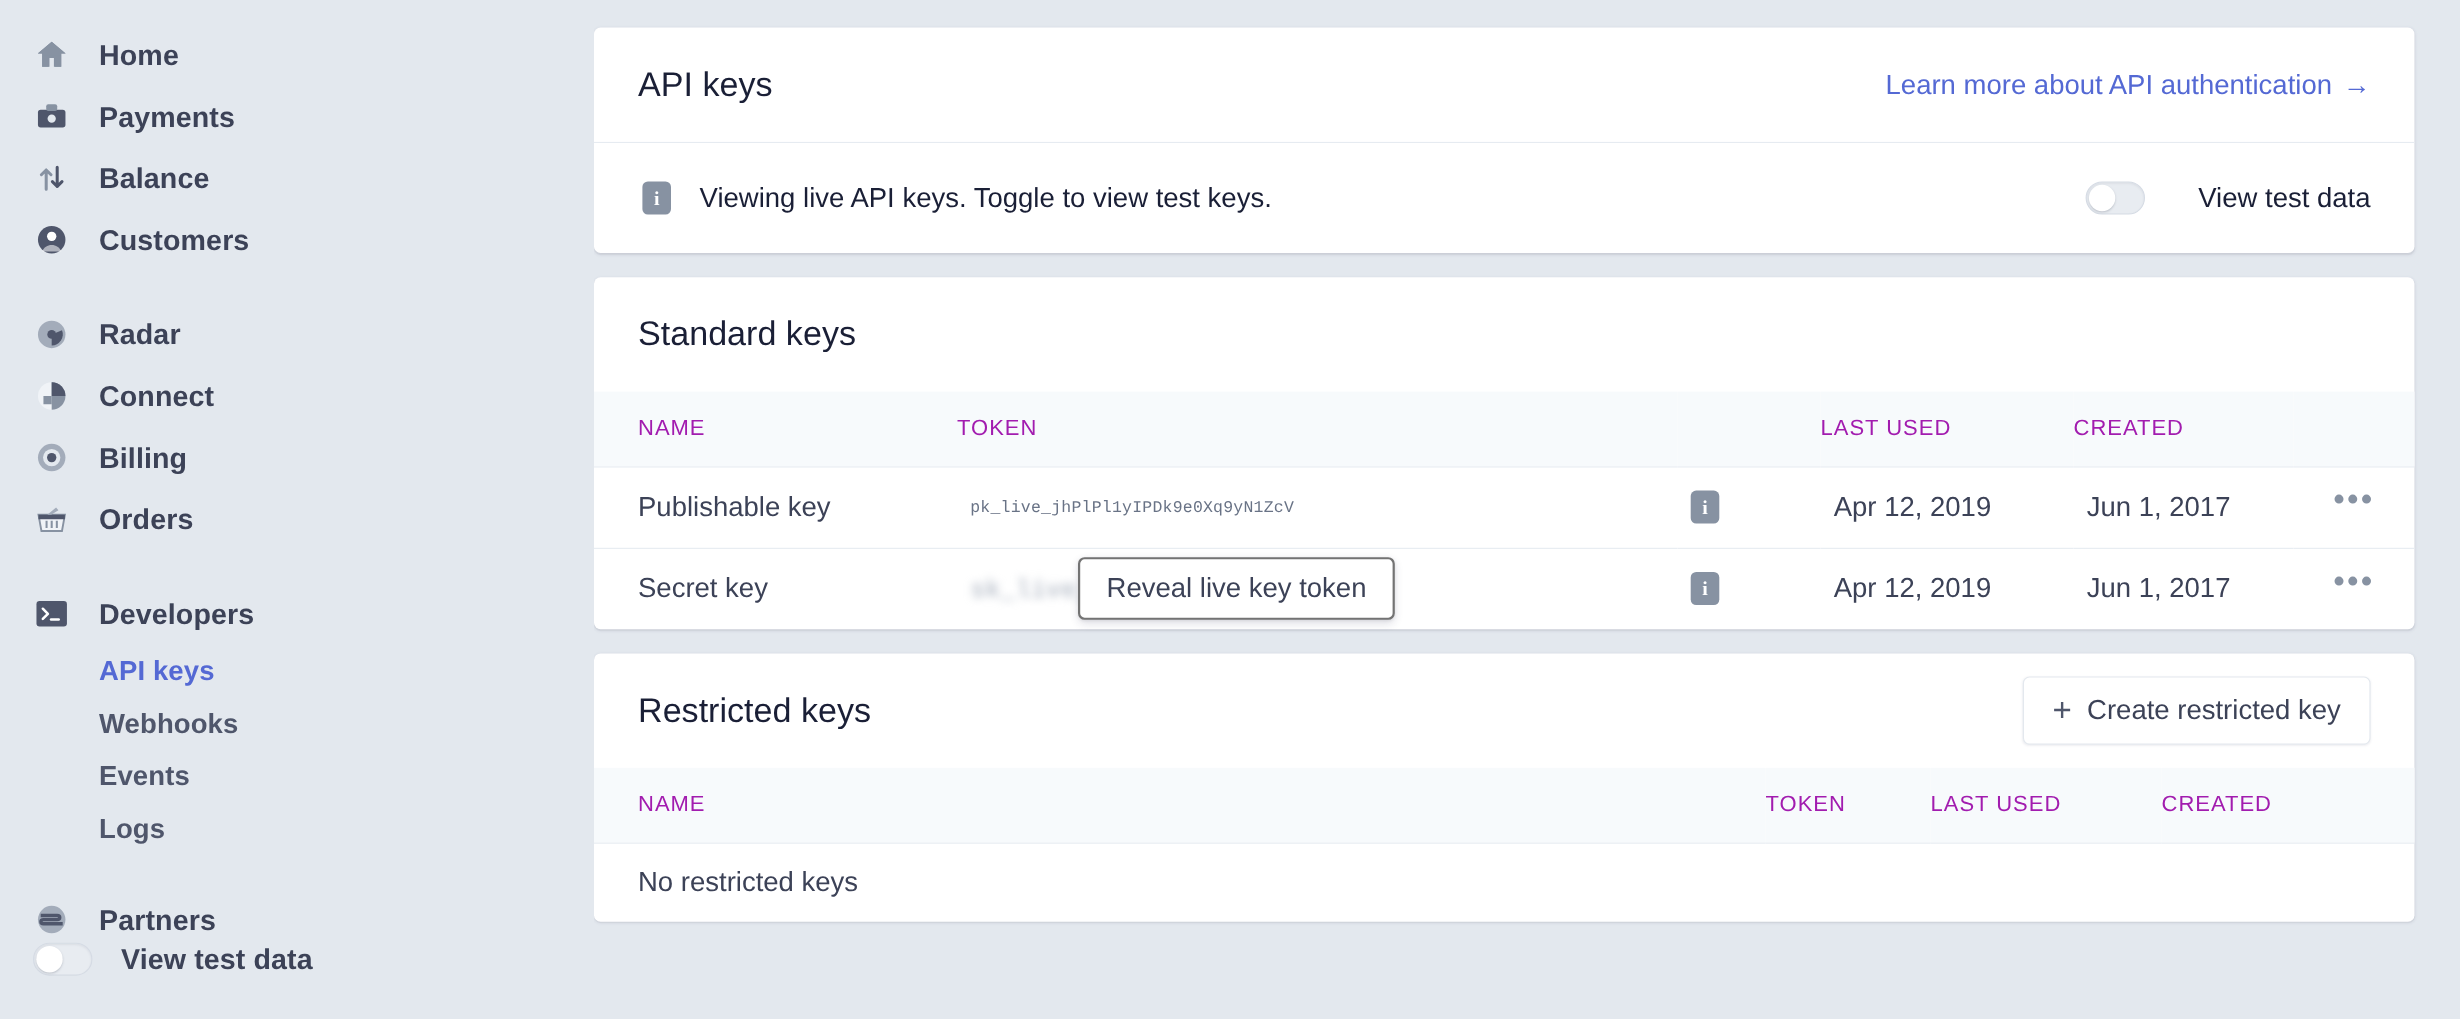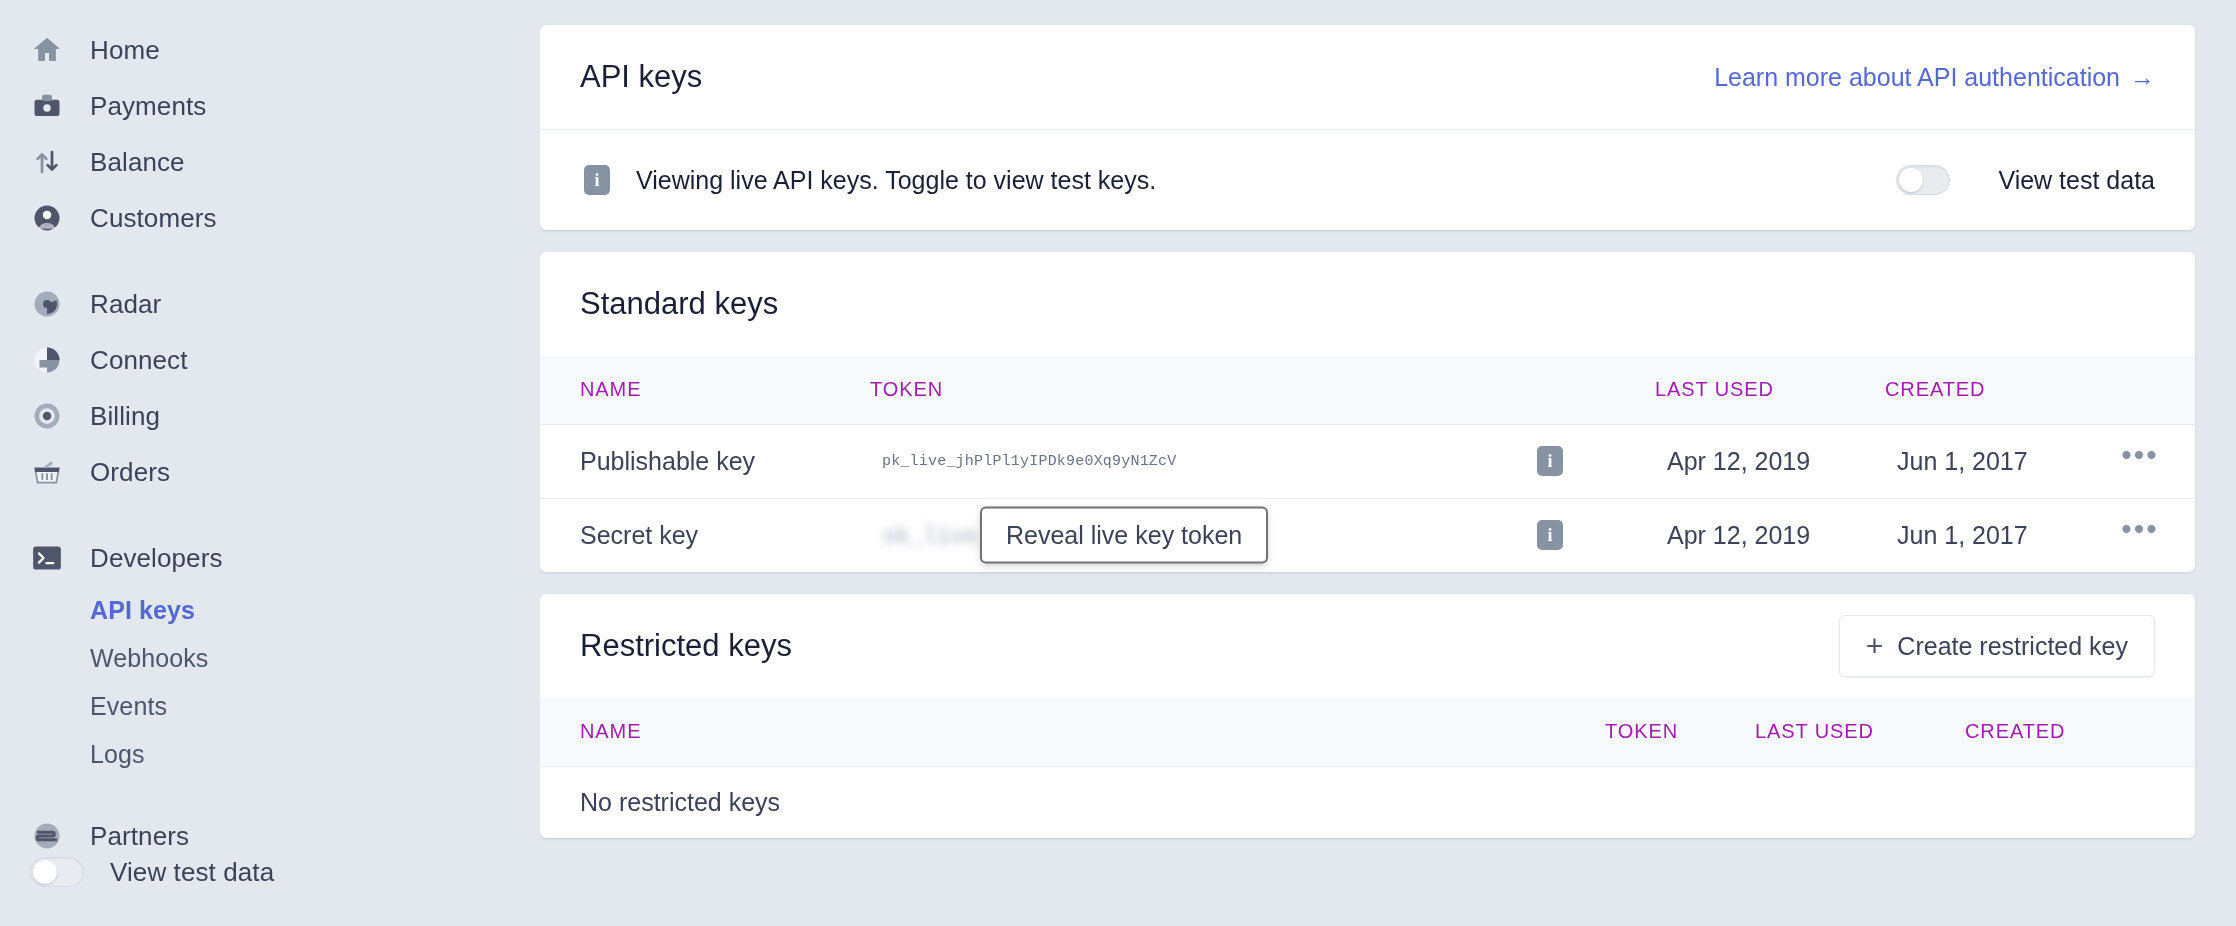--- a/index.html
+++ b/index.html
@@ -29,20 +29,21 @@
   .nav-icon {
     width: 34px; height: 34px;
     flex: 0 0 34px;
     margin-right: 26px;
     display: flex; align-items: center; justify-content: center;
   }
   .nav-label {
     font-size: 26px;
     color: #3c4257;
     letter-spacing: .1px;
+    font-weight: bold;
   }
   .nav-sub {
     padding-left: 90px;
     height: 48px;
     display: flex; align-items: center;
     cursor: pointer;
   }
   .nav-sub .nav-label { font-size: 25px; color: #4f566b; }
   .nav-sub.active .nav-label { color: #5469d4; font-weight: bold; }
 

